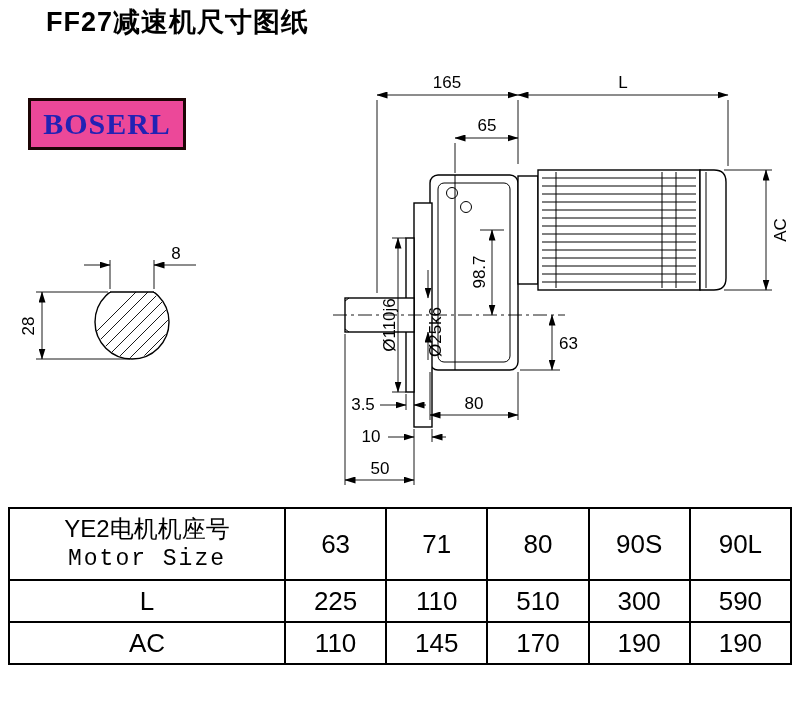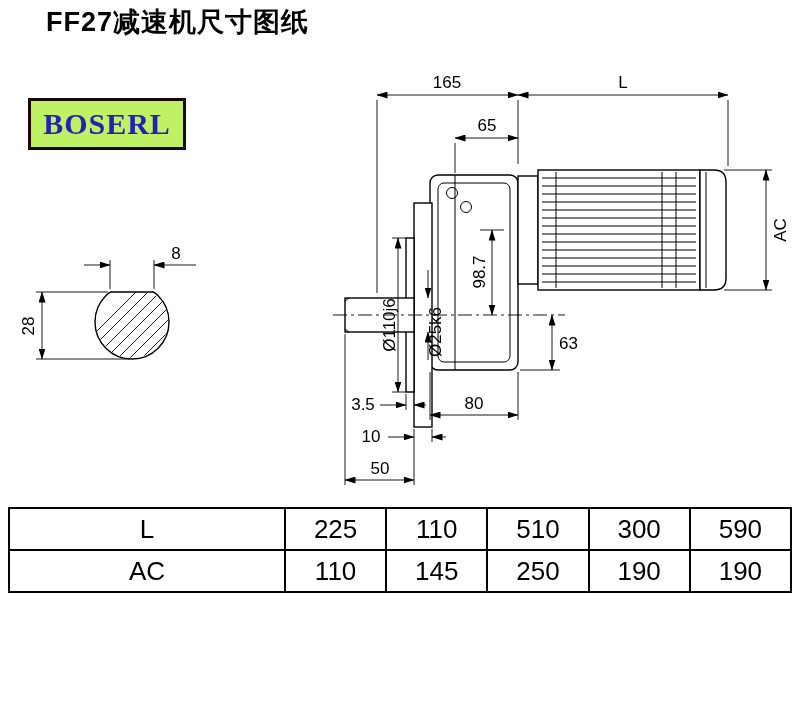--- a/index.html
+++ b/index.html
@@ -8,21 +8,21 @@
     font-family:"Liberation Sans", sans-serif;color:#000;
     overflow:hidden;
   }
   .page-title{
     position:absolute;left:46px;top:4px;
     font-size:27px;font-weight:700;letter-spacing:1px;
   }
   .brand-box{
     position:absolute;left:28px;top:98px;width:152px;height:46px;
     border:3px solid #1c0505;display:flex;align-items:center;justify-content:center;
-    background:#bef264;z-index:2;
+    background:#ec4899;z-index:2;
   }
   .brand-text{
     font-family:"Liberation Serif", serif;font-weight:700;font-size:30px;
     color:#2222b4;letter-spacing:1px;
   }
   svg.drawing{position:absolute;left:0;top:0;}
   svg text{font-family:"Liberation Sans", sans-serif;font-size:17px;fill:#000;}
   .ln{stroke:#000;stroke-width:1.4;fill:none;}
   .lnf{stroke:#000;stroke-width:1.4;fill:#fff;}
   .thin{stroke:#000;stroke-width:1;fill:none;}
@@ -233,29 +233,40 @@
   <colgroup>
     <col style="width:276px">
       <col>
       <col>
       <col>
       <col>
       <col>
   </colgroup>
   <tbody>
     <tr>
+      <th class="head-cell">
+        <div class="head-cn">YE2电机机座号</div>
+        <div class="head-en">Motor Size</div>
+      </th>
+      <th class="head-cell">63</th>
+      <th class="head-cell">71</th>
+      <th class="head-cell">80</th>
+      <th class="head-cell">90S</th>
+      <th class="head-cell">90L</th>
+    </tr>
+    <tr>
       <td>L</td>
       <td>225</td>
       <td>110</td>
       <td>510</td>
       <td>300</td>
       <td>590</td>
     </tr>
     <tr>
       <td>AC</td>
       <td>110</td>
       <td>145</td>
-      <td>250</td>
+      <td>170</td>
       <td>190</td>
       <td>190</td>
     </tr>
   </tbody>
 </table>
 
 </body></html>

